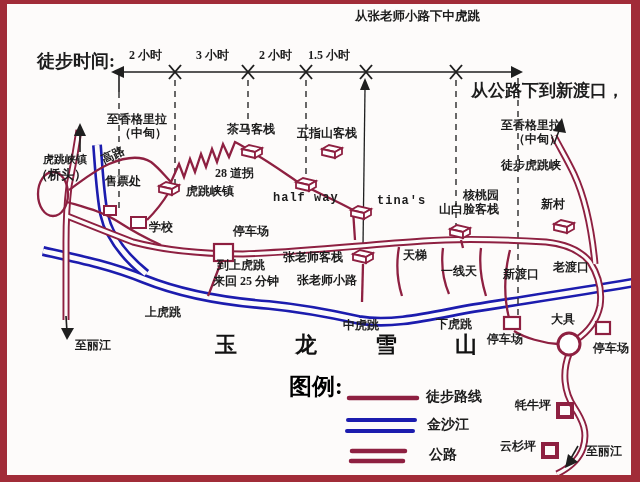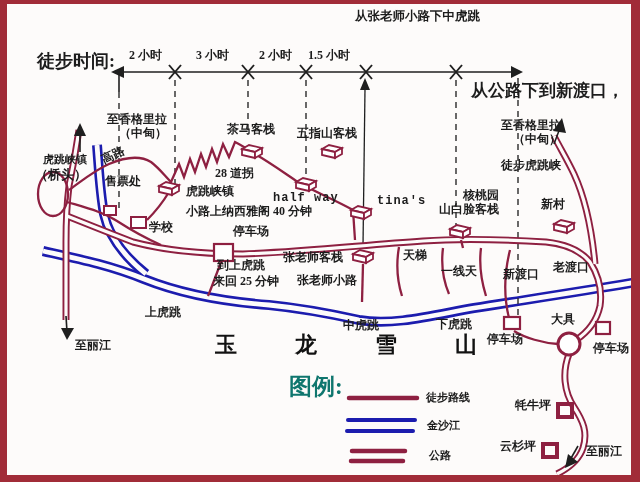--- a/index.html
+++ b/index.html
@@ -11,22 +11,22 @@
   }
   svg{position:absolute;left:0;top:0;}
   .lbl{position:absolute;white-space:nowrap;color:#1c1c1c;
        font:600 12px "Liberation Serif", serif;line-height:14px;}
   .c{text-align:right;}
   .mono{font-family:"Liberation Mono", monospace;letter-spacing:1px;font-weight:700;}
   .mountain{font-size:22px;font-weight:700;color:#111;}
   .note{font-size:12.5px;font-weight:600;line-height:15px;}
   .big-title{font-size:44px;font-weight:900;color:#0d0d0d;letter-spacing:5px;
              font-family:"DejaVu Serif","Liberation Serif",serif;}
-  .legend-head{font-size:23px;font-weight:800;color:#0f766e;}
-  .legend-item{font-size:11px;font-weight:600;}
+  .legend-head{font-size:23px;font-weight:800;color:#000000;}
+  .legend-item{font-size:14px;font-weight:600;}
   .small{font-size:17px;}
 </style>
 </head>
 <body>
 
 <div id="frame">
 
   <svg width="624" height="471" viewBox="0 0 624 471">
     <defs>
       <g id="house">
@@ -188,21 +188,20 @@
   <div class="lbl mono" style="left:266px;top:187px">half way</div>
   <div class="lbl mono" style="left:370px;top:190px">tina's</div>
   <div class="lbl c" style="left:416px;top:184px;width:76px">核桃园</div>
   <div class="lbl c" style="left:416px;top:198px;width:76px">山白脸客栈</div>
   <div class="lbl" style="left:534px;top:193px">新村</div>
 
   <div class="lbl c" style="left:458px;top:114px;width:96px">至香格里拉</div>
   <div class="lbl c" style="left:458px;top:128px;width:96px">（中甸）</div>
   <div class="lbl" style="left:494px;top:154px">徒步虎跳峡</div>
 
-  <div class="lbl" style="left:179px;top:200px">小路上纳西雅阁 40 分钟</div>
   <div class="lbl" style="left:226px;top:220px">停车场</div>
   <div class="lbl" style="left:210px;top:254px">到上虎跳</div>
   <div class="lbl" style="left:206px;top:270px">来回 25 分钟</div>
   <div class="lbl" style="left:276px;top:246px">张老师客栈</div>
   <div class="lbl" style="left:290px;top:269px">张老师小路</div>
   <div class="lbl" style="left:396px;top:244px">天梯</div>
   <div class="lbl" style="left:434px;top:260px">一线天</div>
   <div class="lbl" style="left:496px;top:263px">新渡口</div>
   <div class="lbl" style="left:546px;top:256px">老渡口</div>
 

